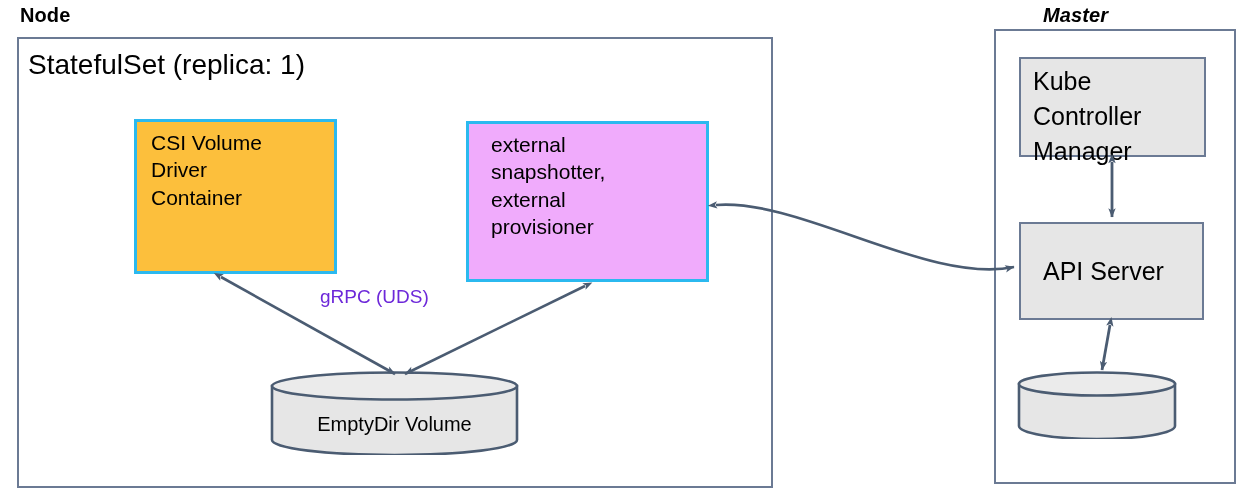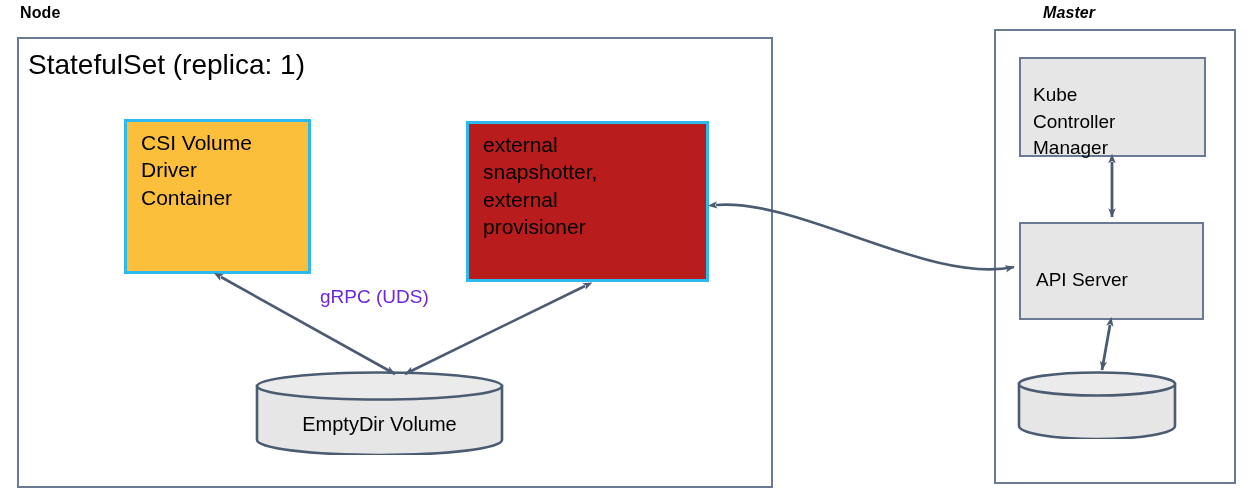--- a/index.html
+++ b/index.html
@@ -15,21 +15,21 @@
     position: relative;
     width: 1250px;
     height: 496px;
     background: #ffffff;
     overflow: hidden;
   }
   .abs { position: absolute; }
 
   
   .group-label {
-    font-size: 16px;
+    font-size: 20px;
     font-weight: bold;
     color: #000000;
     letter-spacing: 0.1px;
     white-space: nowrap;
   }
   .group-box {
     border: 2px solid #6b7a94;
     background: #ffffff;
     box-sizing: border-box;
   }
@@ -54,35 +54,35 @@
     line-height: 1.30;
     color: #000000;
     white-space: pre-line;
     padding: 7px 0 0 14px;
   }
   .box-orange {
     background: #fcbf3c;
     border: 3px solid #2bb9ef;
   }
   .box-green {
-    background: #b91c1c;
+    background: #f0abfc;
     border: 3px solid #2bb9ef;
+    padding-left: 8px;
   }
   .box-gray {
     background: #e6e6e6;
     border: 2px solid #6b7a94;
   }
   .box-gray .proc-text {
     padding: 5px 0 0 12px;
-    font-size: 19px;
+    font-size: 25px;
     line-height: 1.40;
-    margin-top: 18px;
   }
   .box-gray.single .proc-text {
-    padding-left: 15px;
+    padding-left: 22px;
   }
 
   
   .cylinder { }
   .cyl-label {
     position: absolute;
     left: 0;
     width: 100%;
     text-align: center;
     font-size: 20px;
@@ -111,36 +111,36 @@
 <body>
 
 <div id="canvas">
 
   <div class="abs group-label" style="left:20px; top:4px;">Node</div>
 
   <div class="abs group-box" style="left:17px; top:37px; width:756px; height:451px;"></div>
 
   <div class="abs section-title" style="left:28px; top:50px;">StatefulSet (replica: 1)</div>
 
-  <div class="abs proc-box box-orange" style="left:124px; top:119px; width:187px; height:155px;">
+  <div class="abs proc-box box-orange" style="left:134px; top:119px; width:203px; height:155px;">
     <div class="proc-text">CSI Volume
 Driver
 Container</div>
   </div>
 
   <div class="abs proc-box box-green" style="left:466px; top:121px; width:243px; height:161px;">
     <div class="proc-text">external
 snapshotter,
 external
 provisioner</div>
   </div>
 
   <div class="abs edge-label" style="left:320px; top:286px;">gRPC (UDS)</div>
 
-  <div class="abs cylinder" style="left:255px; top:371px; width:249px; height:84px;">
+  <div class="abs cylinder" style="left:270px; top:371px; width:249px; height:84px;">
     <svg width="249" height="84" viewBox="0 0 249 84">
       <path d="M2,15 L2,69 A122.5,15 0 0 0 247,69 L247,15 Z" fill="#e6e6e6" stroke="#4b5c72" stroke-width="2.6"></path>
       <ellipse cx="124.5" cy="15" rx="122.5" ry="13.5" fill="#ebebeb" stroke="#4b5c72" stroke-width="2.6"></ellipse>
     </svg>
     <div class="cyl-label" style="top:42px;">EmptyDir Volume</div>
   </div>
 
   <div class="abs group-label" style="left:1043px; top:4px;font-style:italic;">Master</div>
 
   <div class="abs group-box" style="left:994px; top:29px; width:242px; height:455px;"></div>

